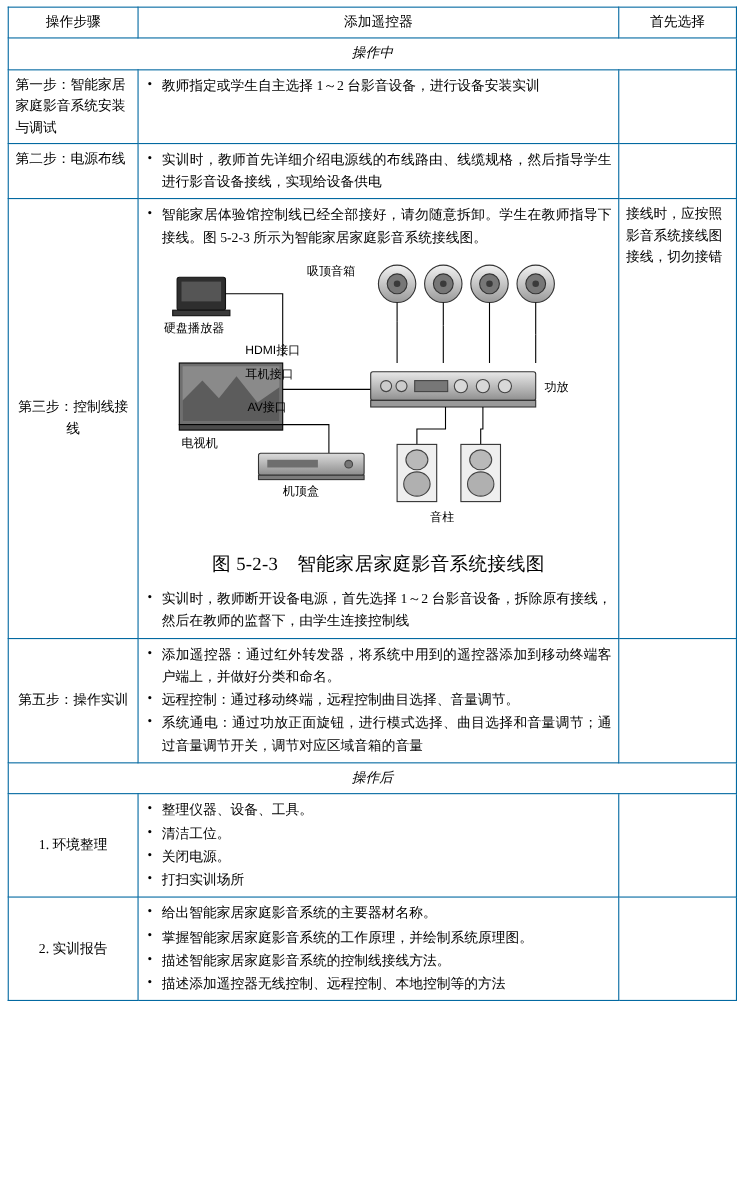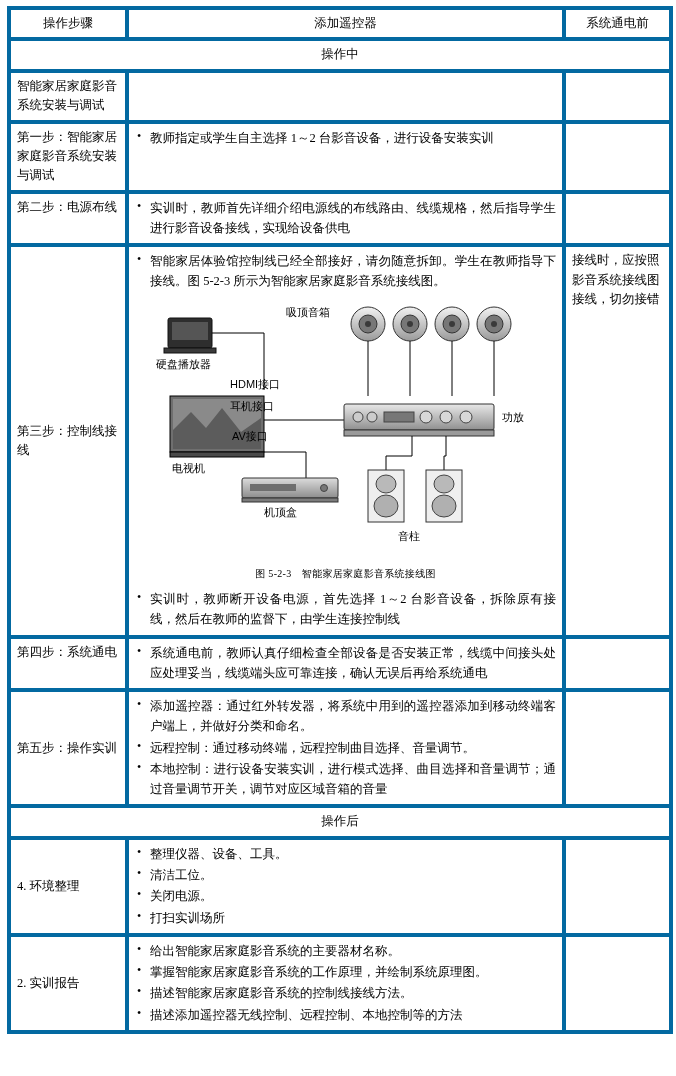--- a/index.html
+++ b/index.html
@@ -21,47 +21,49 @@
     overflow: hidden;
     box-sizing: border-box;
     padding: 6px 7px 6px 7px;
   }
   table.doc {
     width: 662px;
     border-collapse: collapse;
     table-layout: fixed;
   }
   table.doc td, table.doc th {
-    border: 4px solid #0369a1;
+    border: 1px solid #0369a1;
     vertical-align: top;
     padding: 4px 6px 4px 6px;
     font-weight: normal;
     line-height: 1.55;
     font-size: 12.5px;
   }
   .col-step { width: 118px; }
   .col-content { width: 437px; }
   .col-note { width: 107px; }
 
   .hdr td {
     text-align: center;
     font-size: 13px;
     padding-top: 6px;
     padding-bottom: 6px;
   }
   .sectionrow td {
     text-align: center;
     padding-top: 5px;
     padding-bottom: 5px;
+    font-style: italic;
   }
   .step-cell {
     text-align: left;
   }
   .step-cell.mid {
     vertical-align: middle;
+    text-align: center;
   }
   .note-cell {
     vertical-align: middle;
     line-height: 1.7;
   }
   ul.bul {
     list-style: none;
     margin: 0;
     padding: 0;
   }
@@ -75,27 +77,27 @@
   ul.bul li:before {
     content: "\2022";
     position: absolute;
     left: 2px;
     top: -1px;
     font-size: 12px;
   }
   .figcap {
     text-align: center;
     margin: 7px 0 8px 0;
-    font-size: 10px;
+    font-size: 17px;
     letter-spacing: 0.3px;
   }
   .figwrap {
     margin: 8px 0 16px 0;
     display: flex;
-    justify-content: flex-end;
+    justify-content: center;
   }
   .diag-label {
     font-size: 11px;
     font-family: "Liberation Sans", sans-serif;
     fill: #000;
   }
 </style>
 </head>
 <body>
 
@@ -103,32 +105,27 @@
   <table class="doc">
     <colgroup>
       <col class="col-step">
       <col class="col-content">
       <col class="col-note">
     </colgroup>
     <tbody>
       <tr class="hdr">
         <td>操作步骤</td>
         <td>添加遥控器</td>
-        <td>系统通电前</td>
+        <td>首先选择</td>
       </tr>
 
       <tr class="sectionrow">
         <td colspan="3">操作中</td>
       </tr>
 
-      <tr>
-        <td class="step-cell">智能家居家庭影音系统安装与调试</td>
-        <td>&nbsp;</td>
-        <td>&nbsp;</td>
-      </tr>
 
       <tr>
         <td class="step-cell">第一步：智能家居家庭影音系统安装与调试</td>
         <td>
           <ul class="bul">
             <li>教师指定或学生自主选择 1～2 台影音设备，进行设备安装实训</li>
           </ul>
         </td>
         <td>&nbsp;</td>
       </tr>
@@ -263,48 +260,39 @@
 
           <div class="figcap">图 5-2-3　智能家居家庭影音系统接线图</div>
 
           <ul class="bul">
             <li>实训时，教师断开设备电源，首先选择 1～2 台影音设备，拆除原有接线，然后在教师的监督下，由学生连接控制线</li>
           </ul>
         </td>
         <td class="note-cell">接线时，应按照影音系统接线图接线，切勿接错</td>
       </tr>
 
-      <tr>
-        <td class="step-cell">第四步：系统通电</td>
-        <td>
-          <ul class="bul">
-            <li>系统通电前，教师认真仔细检查全部设备是否安装正常，线缆中间接头处应处理妥当，线缆端头应可靠连接，确认无误后再给系统通电</li>
-          </ul>
-        </td>
-        <td>&nbsp;</td>
-      </tr>
 
       <tr>
         <td class="step-cell mid">第五步：操作实训</td>
         <td>
           <ul class="bul">
             <li>添加遥控器：通过红外转发器，将系统中用到的遥控器添加到移动终端客户端上，并做好分类和命名。</li>
             <li>远程控制：通过移动终端，远程控制曲目选择、音量调节。</li>
-            <li>本地控制：进行设备安装实训，进行模式选择、曲目选择和音量调节；通过音量调节开关，调节对应区域音箱的音量</li>
+            <li>系统通电：通过功放正面旋钮，进行模式选择、曲目选择和音量调节；通过音量调节开关，调节对应区域音箱的音量</li>
           </ul>
         </td>
         <td>&nbsp;</td>
       </tr>
 
       <tr class="sectionrow">
         <td colspan="3">操作后</td>
       </tr>
 
       <tr>
-        <td class="step-cell mid">4. 环境整理</td>
+        <td class="step-cell mid">1. 环境整理</td>
         <td>
           <ul class="bul">
             <li>整理仪器、设备、工具。</li>
             <li>清洁工位。</li>
             <li>关闭电源。</li>
             <li>打扫实训场所</li>
           </ul>
         </td>
         <td>&nbsp;</td>
       </tr>

